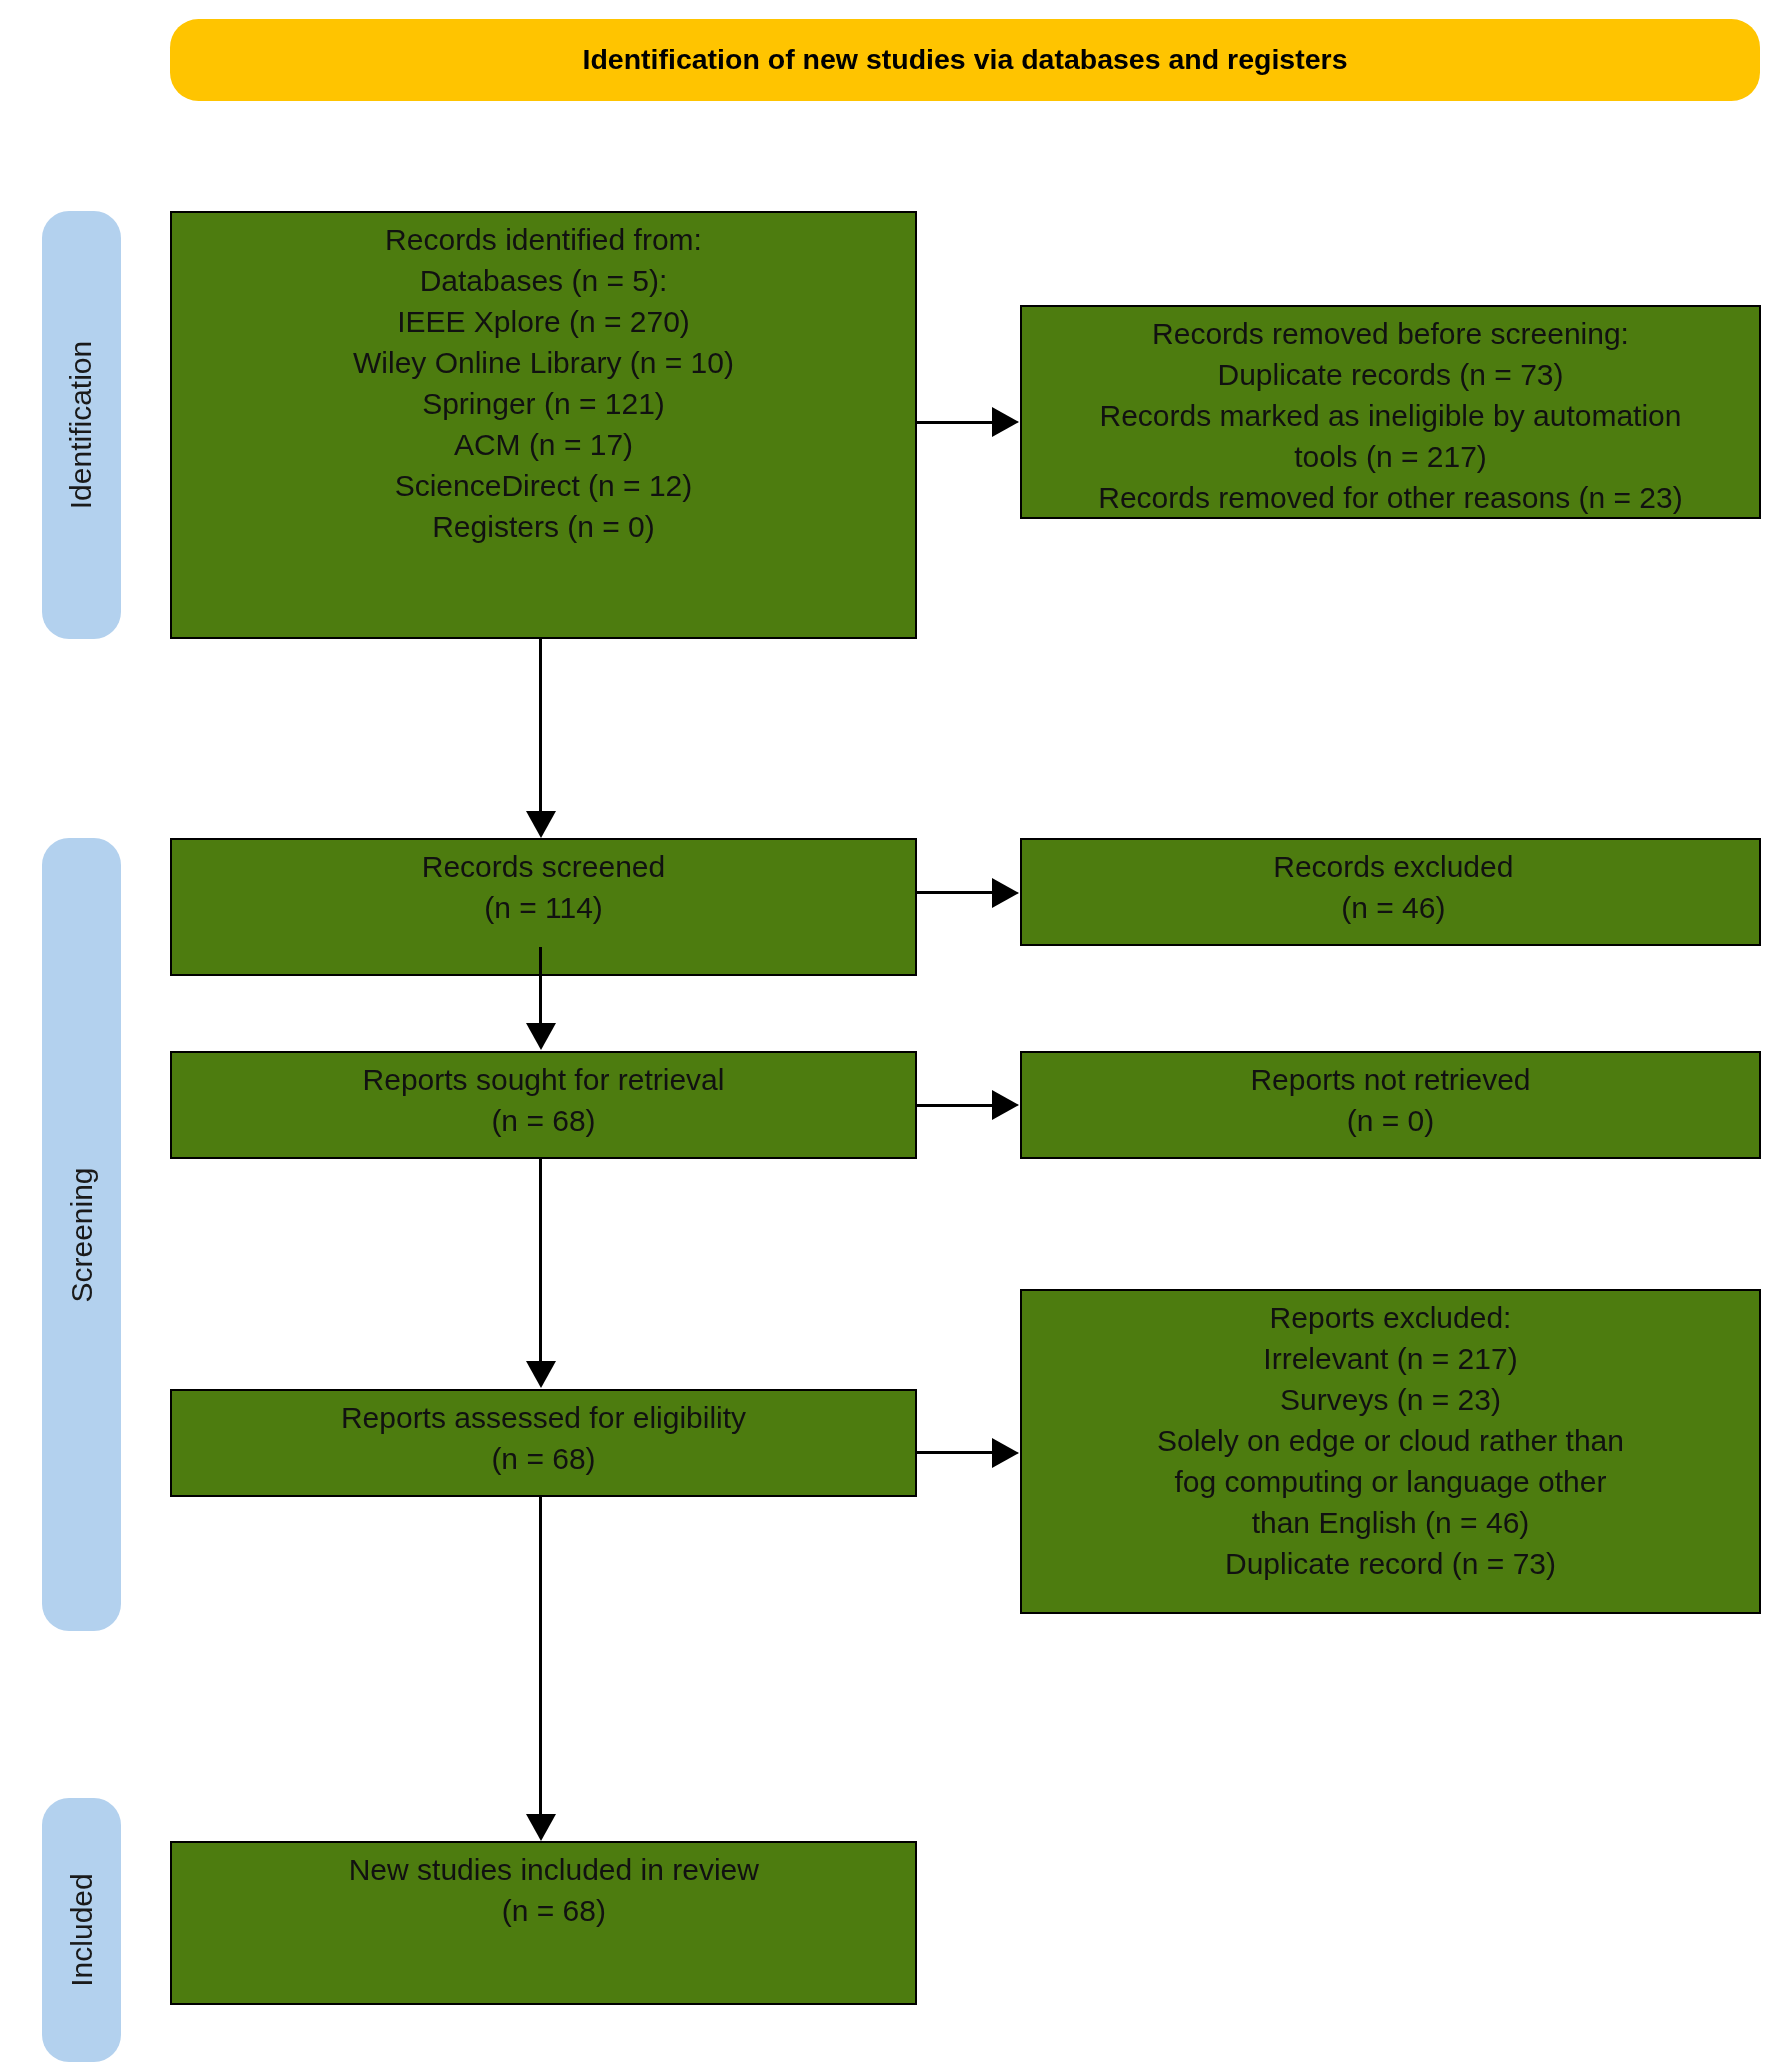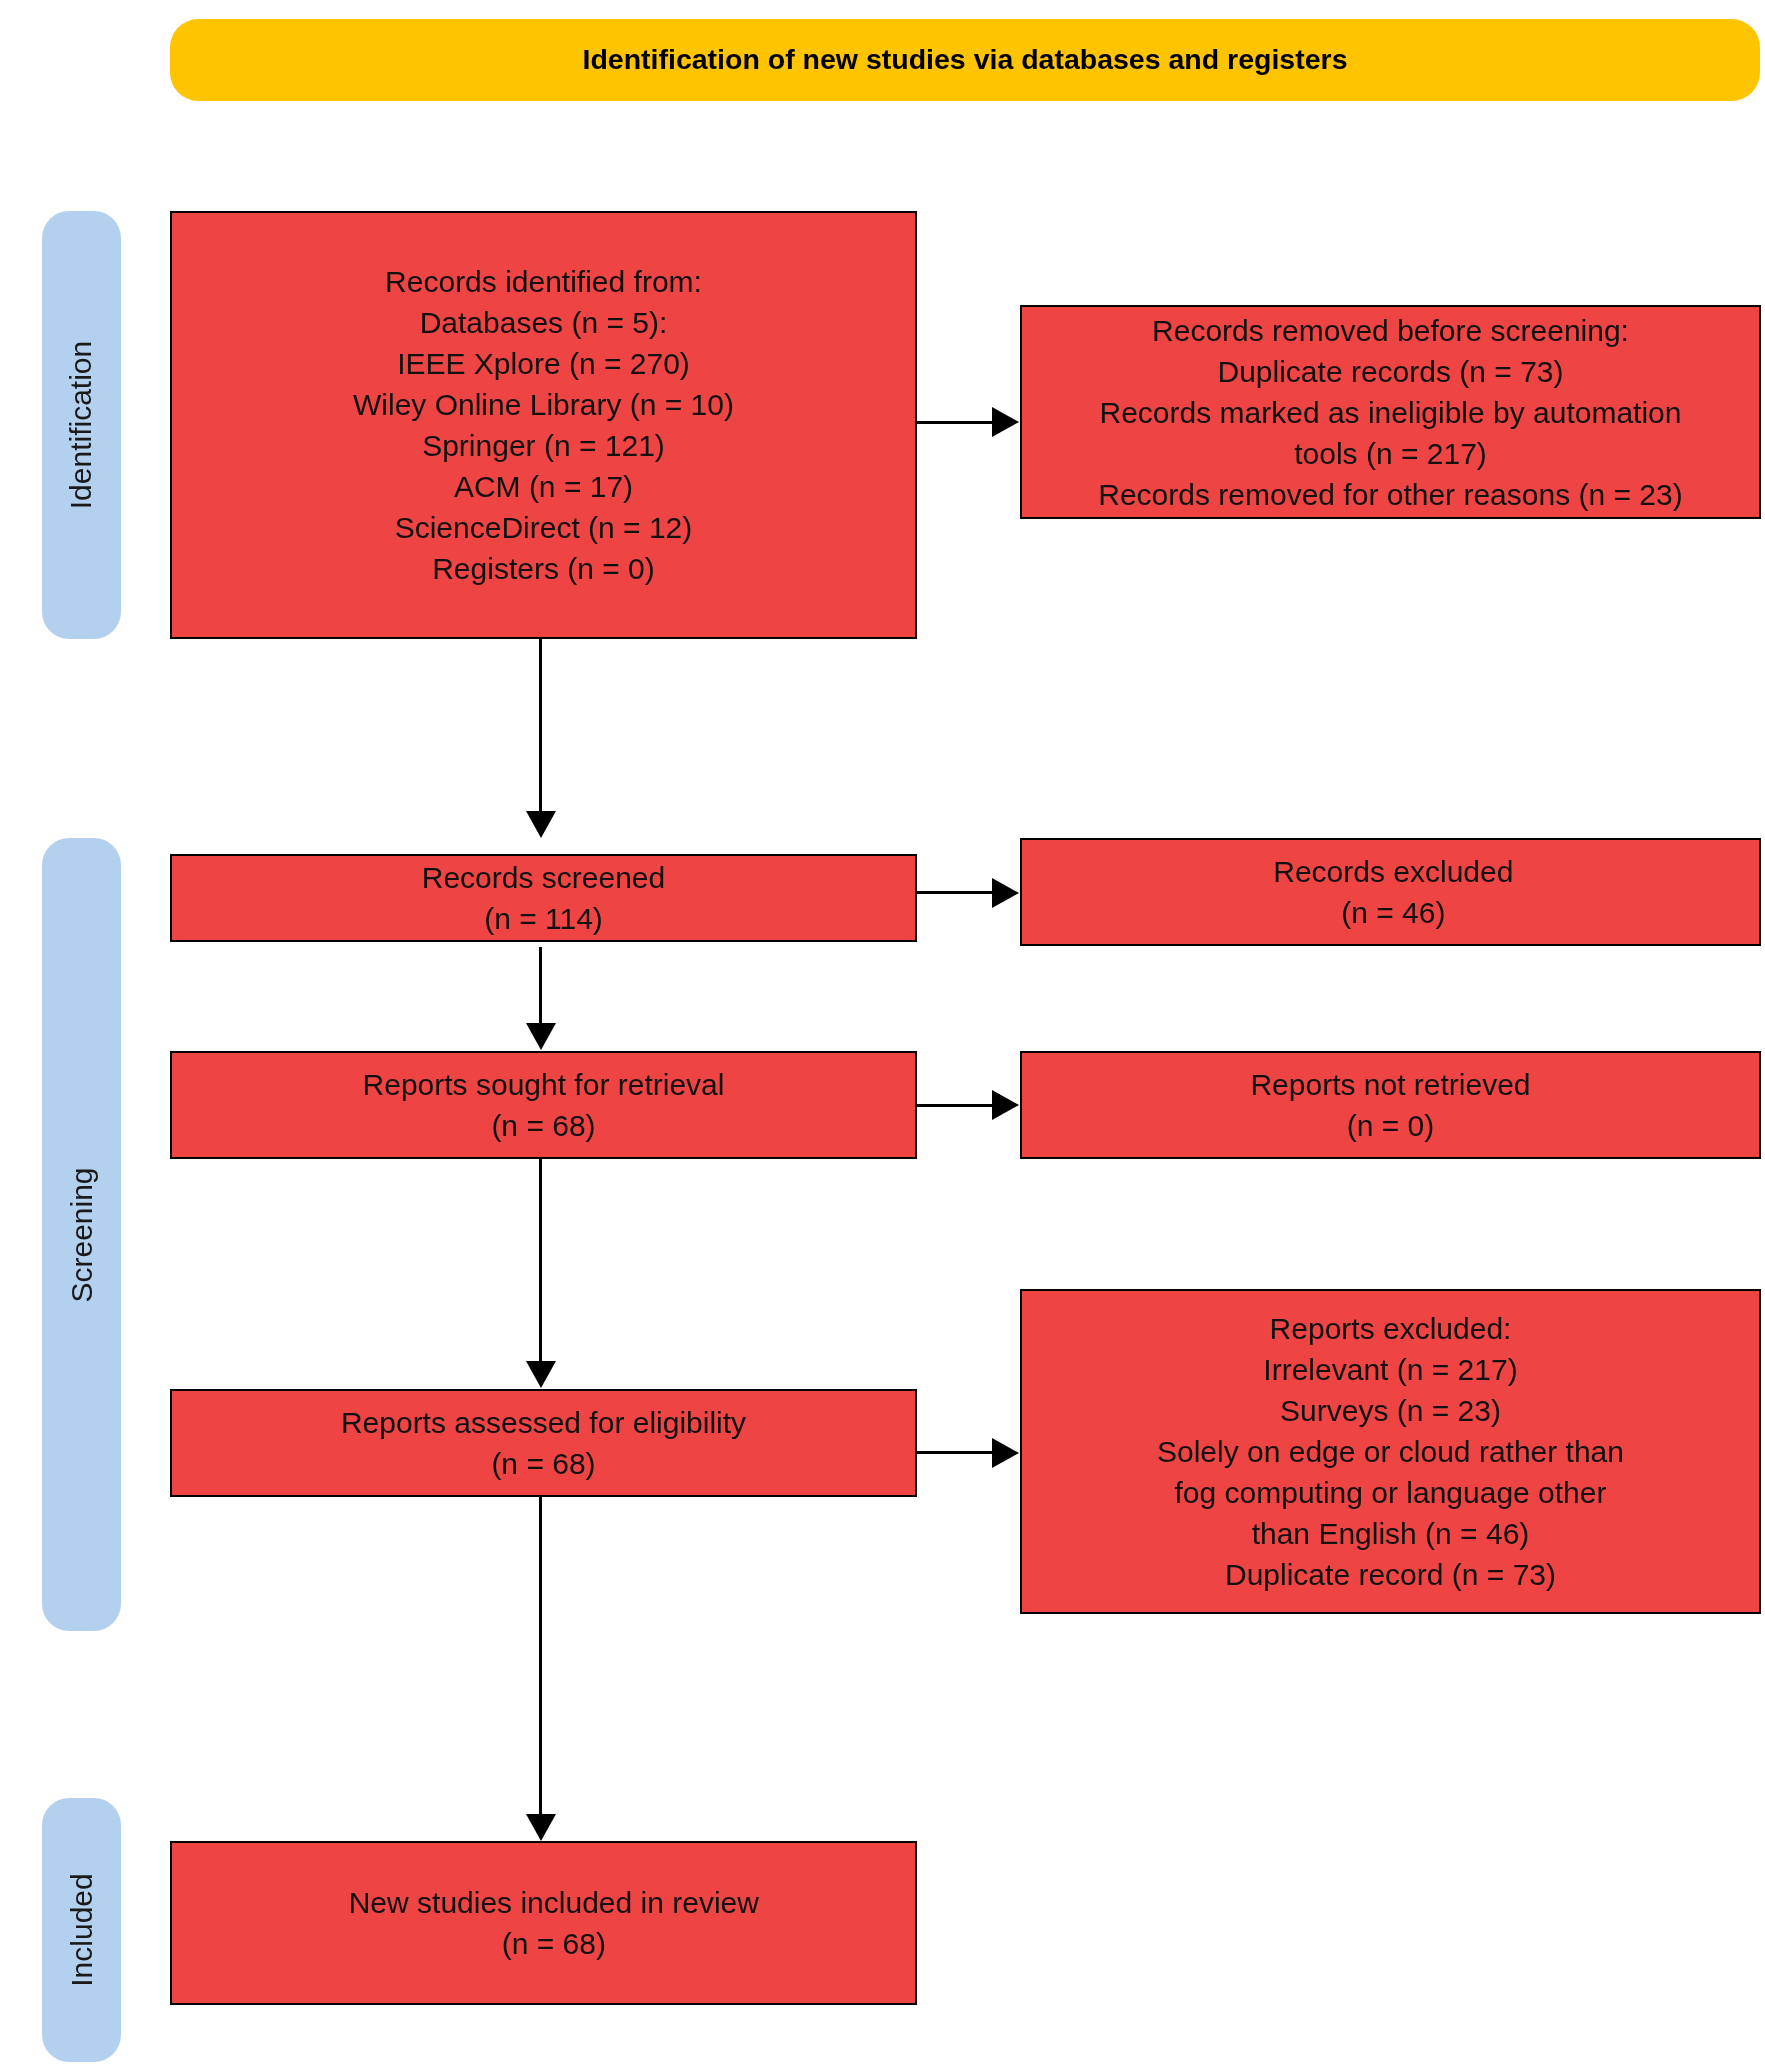--- a/index.html
+++ b/index.html
@@ -34,24 +34,24 @@
     border-radius: 27px;
     display: flex; align-items: center; justify-content: center;
   }
   .stage-pill span {
     transform: rotate(-90deg);
     white-space: nowrap;
     font-size: 30px; color: #1a1a1a;
   }
   .box {
     position: absolute;
-    background: #ef4444;
+    background: #4d7c0f;
     border: 2.5px solid var(--box-border);
     display: flex; flex-direction: column;
-    align-items: center; justify-content: center;
+    align-items: center; 
     text-align: center;
     font-size: 30px; line-height: 41px;
     padding: 6.2px 17.4px;
   }
   .col1 { left: 170px; width: 747px; }
   .col2 { left: 1020px; width: 741px; }
   .vline {
     position: absolute;
     width: 2.5px;
     background: #000000;
@@ -107,21 +107,21 @@
   </div>
 
   <div class="box col2" style="top:305px;height:214px;">
     <div>Records removed before screening:</div>
     <div>Duplicate records (n = 73)</div>
     <div>Records marked as ineligible by automation</div>
     <div>tools (n = 217)</div>
     <div>Records removed for other reasons (n = 23)</div>
   </div>
 
-  <div class="box col1" style="top:838px;height:88px;margin-top:16px;">
+  <div class="box col1" style="top:838px;height:138px;">
     <div>Records screened</div>
     <div>(n = 114)</div>
   </div>
 
   <div class="box col2" style="top:838px;height:108px;padding-left:23px;">
     <div>Records excluded</div>
     <div>(n = 46)</div>
   </div>
 
   <div class="box col1" style="top:1051px;height:108px;">

